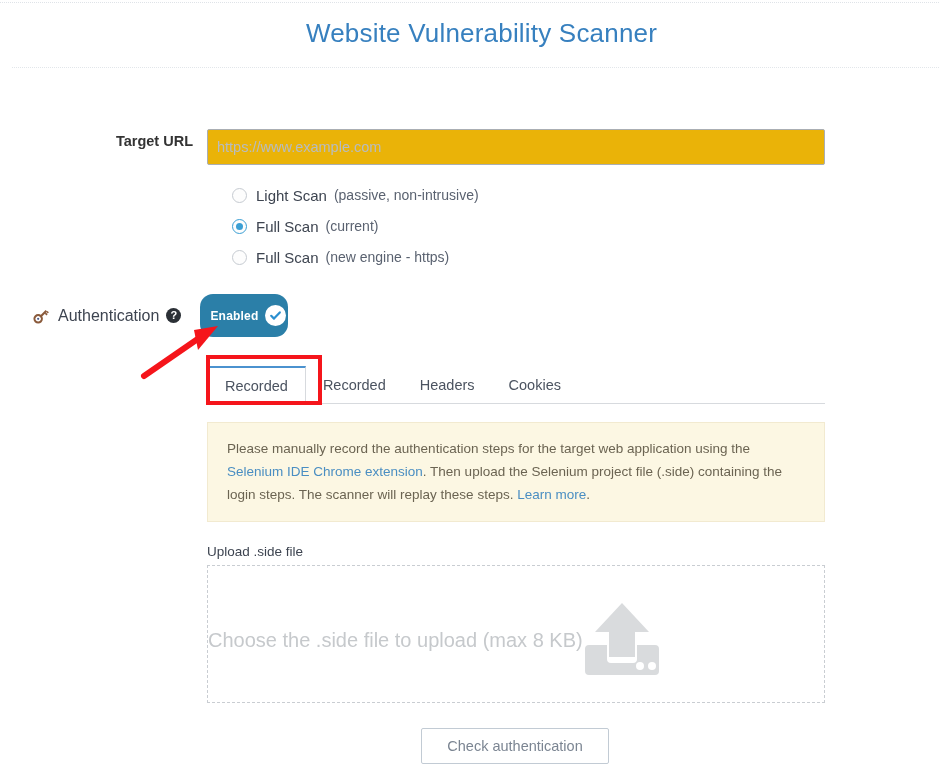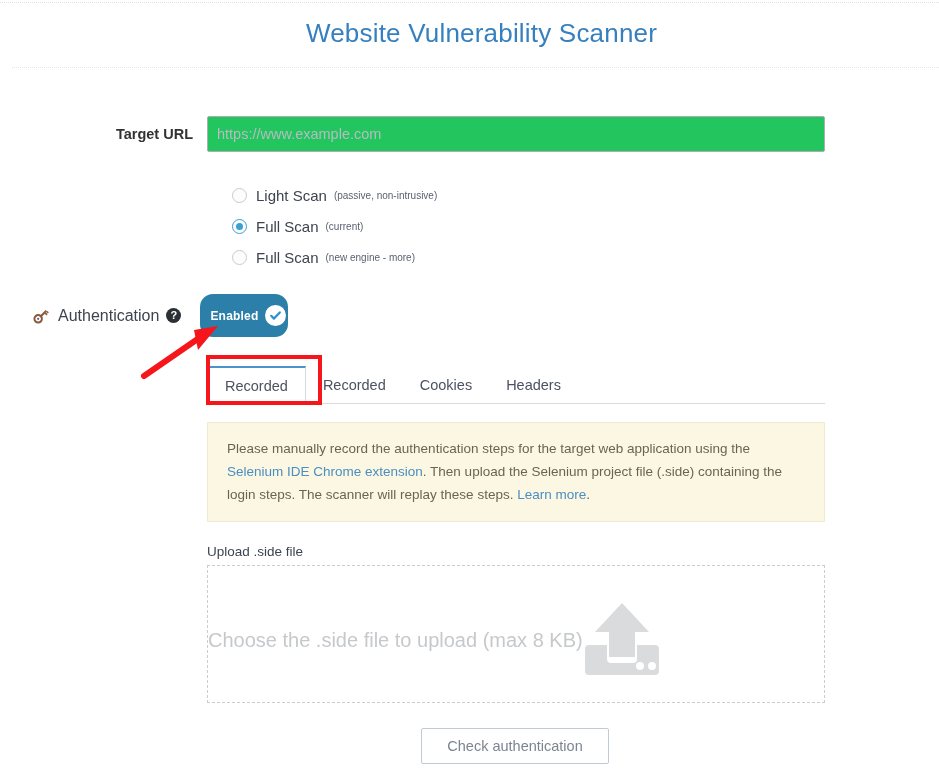--- a/index.html
+++ b/index.html
@@ -57,26 +57,27 @@
     color: #333333;
     margin-right: 14px;
     white-space: nowrap;
   }
   .url-input {
     width: 618px;
     height: 36px;
     box-sizing: border-box;
     border: 1px solid #aaaeb3;
     border-radius: 2px;
-    background: #22c55e;
+    background: #eab308;
     font-family: "Liberation Sans", sans-serif;
     font-size: 14.5px;
     color: #333333;
     padding: 0 9px;
     outline: none;
+    margin-top: 13px;
   }
   .url-input::placeholder { color: #b7bcc2; }
 
   
   .scan-options {
     position: absolute;
     top: 182px;
     left: 232px;
   }
   .scan-option {
@@ -105,21 +106,21 @@
     top: 3px; left: 3px;
     width: 7px; height: 7px;
     border-radius: 50%;
     background: #3b9fd4;
   }
   .scan-name {
     font-size: 15px;
     color: #3d4450;
   }
   .scan-note {
-    font-size: 10px;
+    font-size: 14px;
     color: #5a6270;
     margin-left: 7px;
   }
 
   
   .auth-row {
     position: absolute;
     top: 294px;
     left: 32px;
     display: flex;
@@ -319,21 +320,21 @@
 
   <div class="scan-option">
     <span class="radio checked"></span>
     <span class="scan-name">Full Scan</span>
     <span class="scan-note">(current)</span>
   </div>
 
   <div class="scan-option">
     <span class="radio"></span>
     <span class="scan-name">Full Scan</span>
-    <span class="scan-note">(new engine - more)</span>
+    <span class="scan-note">(new engine - https)</span>
   </div>
 
 </div>
 
 <div class="auth-row">
 
   <svg class="key-icon" viewBox="0 0 18 18">
     <g transform="rotate(-45 9 9)">
       <circle cx="5" cy="9" r="3.7" fill="none" stroke="#8a5a3b" stroke-width="2.1"></circle>
       <circle cx="5" cy="9" r="1.1" fill="#4a5a8a"></circle>
@@ -359,24 +360,24 @@
 </div>
 
 <div class="tabs">
   <div class="tab active">
     <span>Recorded</span>
   </div>
   <div class="tab">
     <span>Recorded</span>
   </div>
   <div class="tab">
+    <span>Headers</span>
+  </div>
+  <div class="tab">
     <span>Cookies</span>
-  </div>
-  <div class="tab">
-    <span>Headers</span>
   </div>
 </div>
 
 <div class="info-box">
   <span>Please manually record the authentication steps for the target web application using the </span><a href="#">Selenium IDE Chrome extension</a><span>. Then upload the Selenium project file (.side) containing the login steps. The scanner will replay these steps. </span><a href="#">Learn more</a><span>.</span>
 </div>
 
 <div class="upload-label">Upload .side file</div>
 
 <div class="dropzone">

